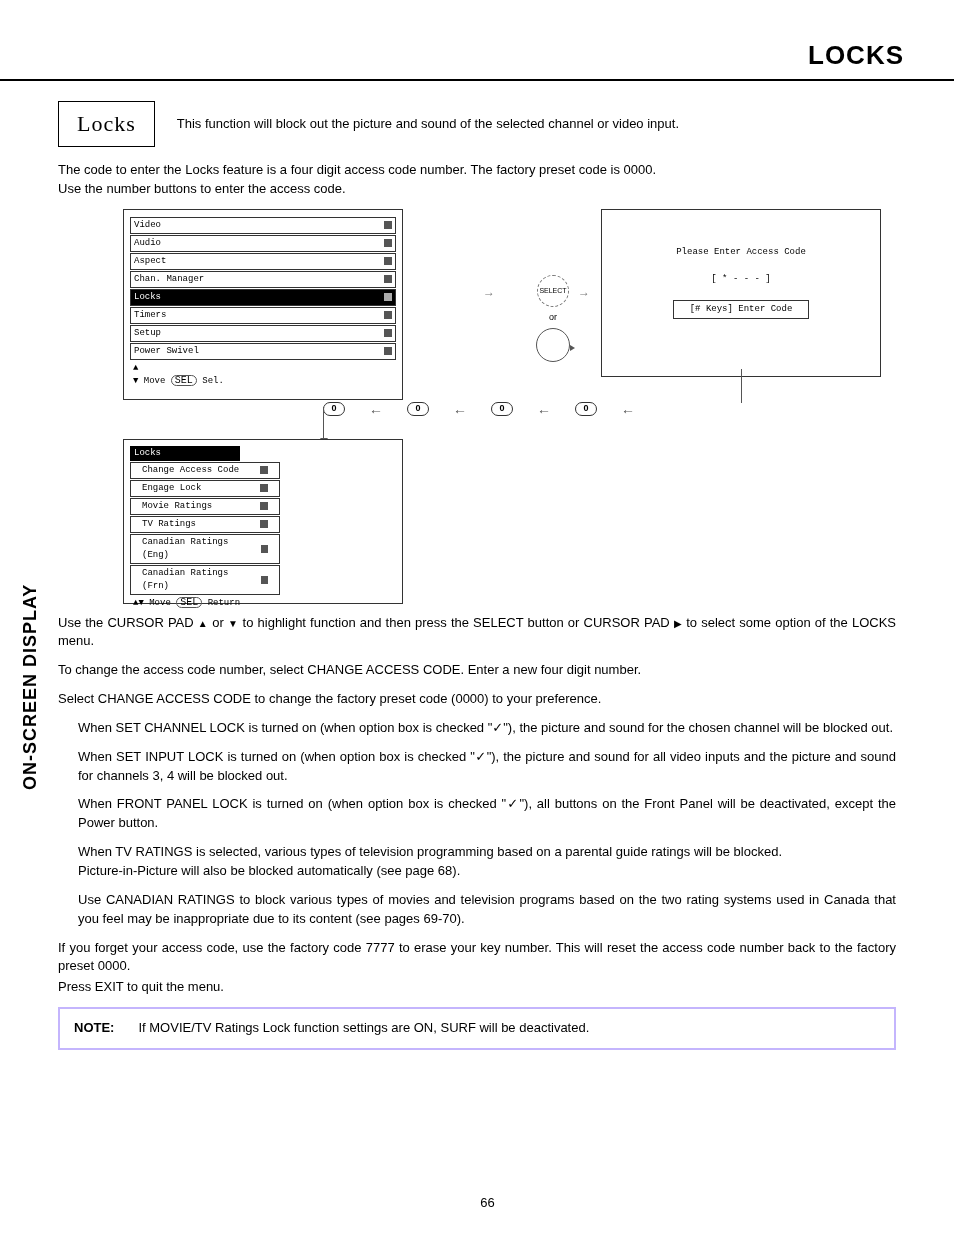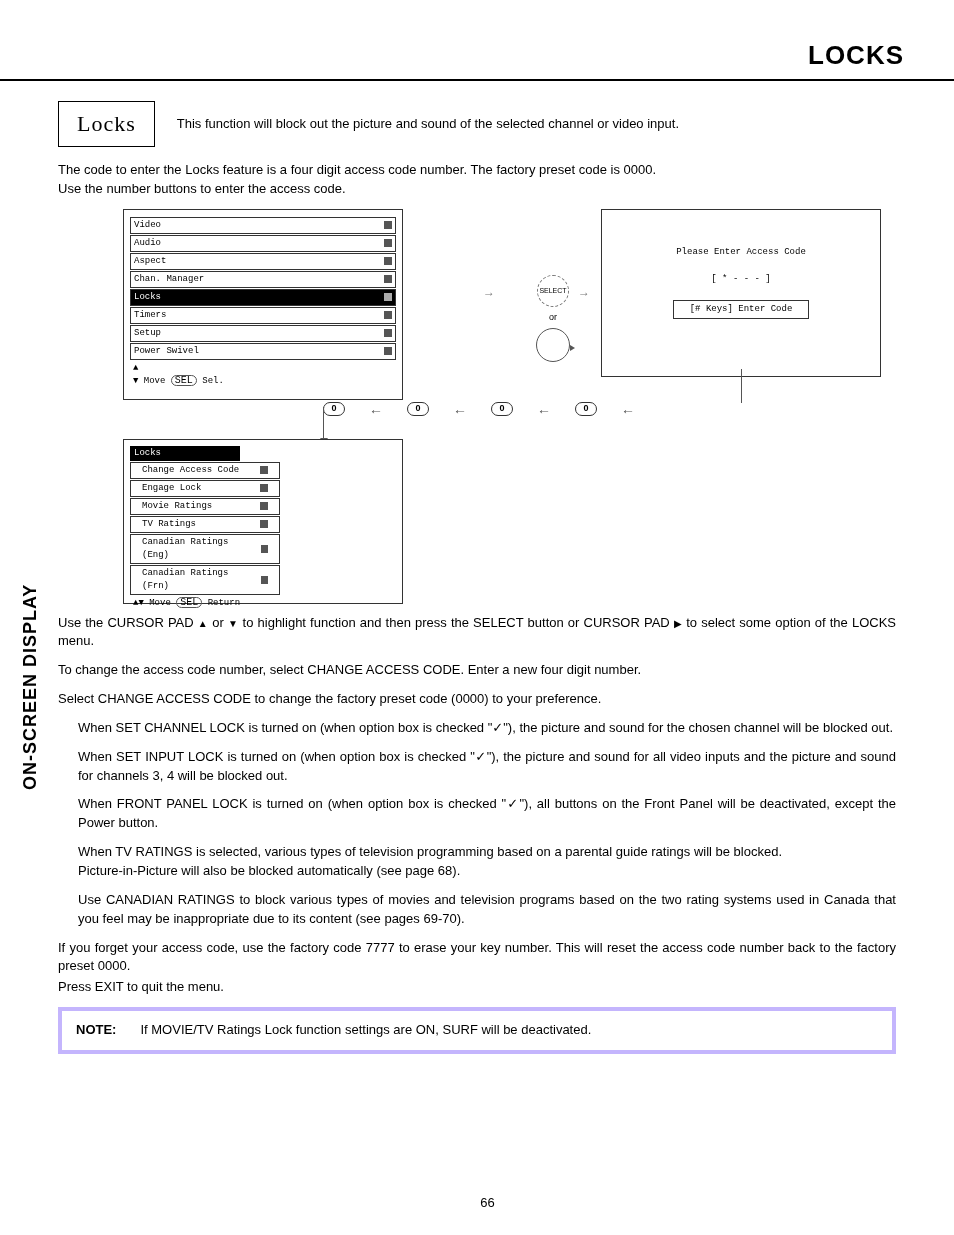--- a/index.html
+++ b/index.html
@@ -140,21 +140,21 @@
   .down-conn::after {
     content: ""; position: absolute; bottom: -5px; left: -3px;
     border-top: 6px solid #555; border-left: 4px solid transparent; border-right: 4px solid transparent;
   }
   .conn-up-right {
     position: absolute;
     left: 618px; top: 160px; width: 1px; height: 34px; background: #555;
   }
   .indent { padding-left: 20px; }
   .note-box {
-    border: 4px solid #c4b5fd;
+    border: 2px solid #c4b5fd;
     padding: 10px 14px;
     margin-top: 8px;
     display: flex;
     gap: 24px;
     align-items: baseline;
   }
   .note-box .lbl { font-weight: bold; }
   .side-tab {
     position: absolute;
     left: 20px;

